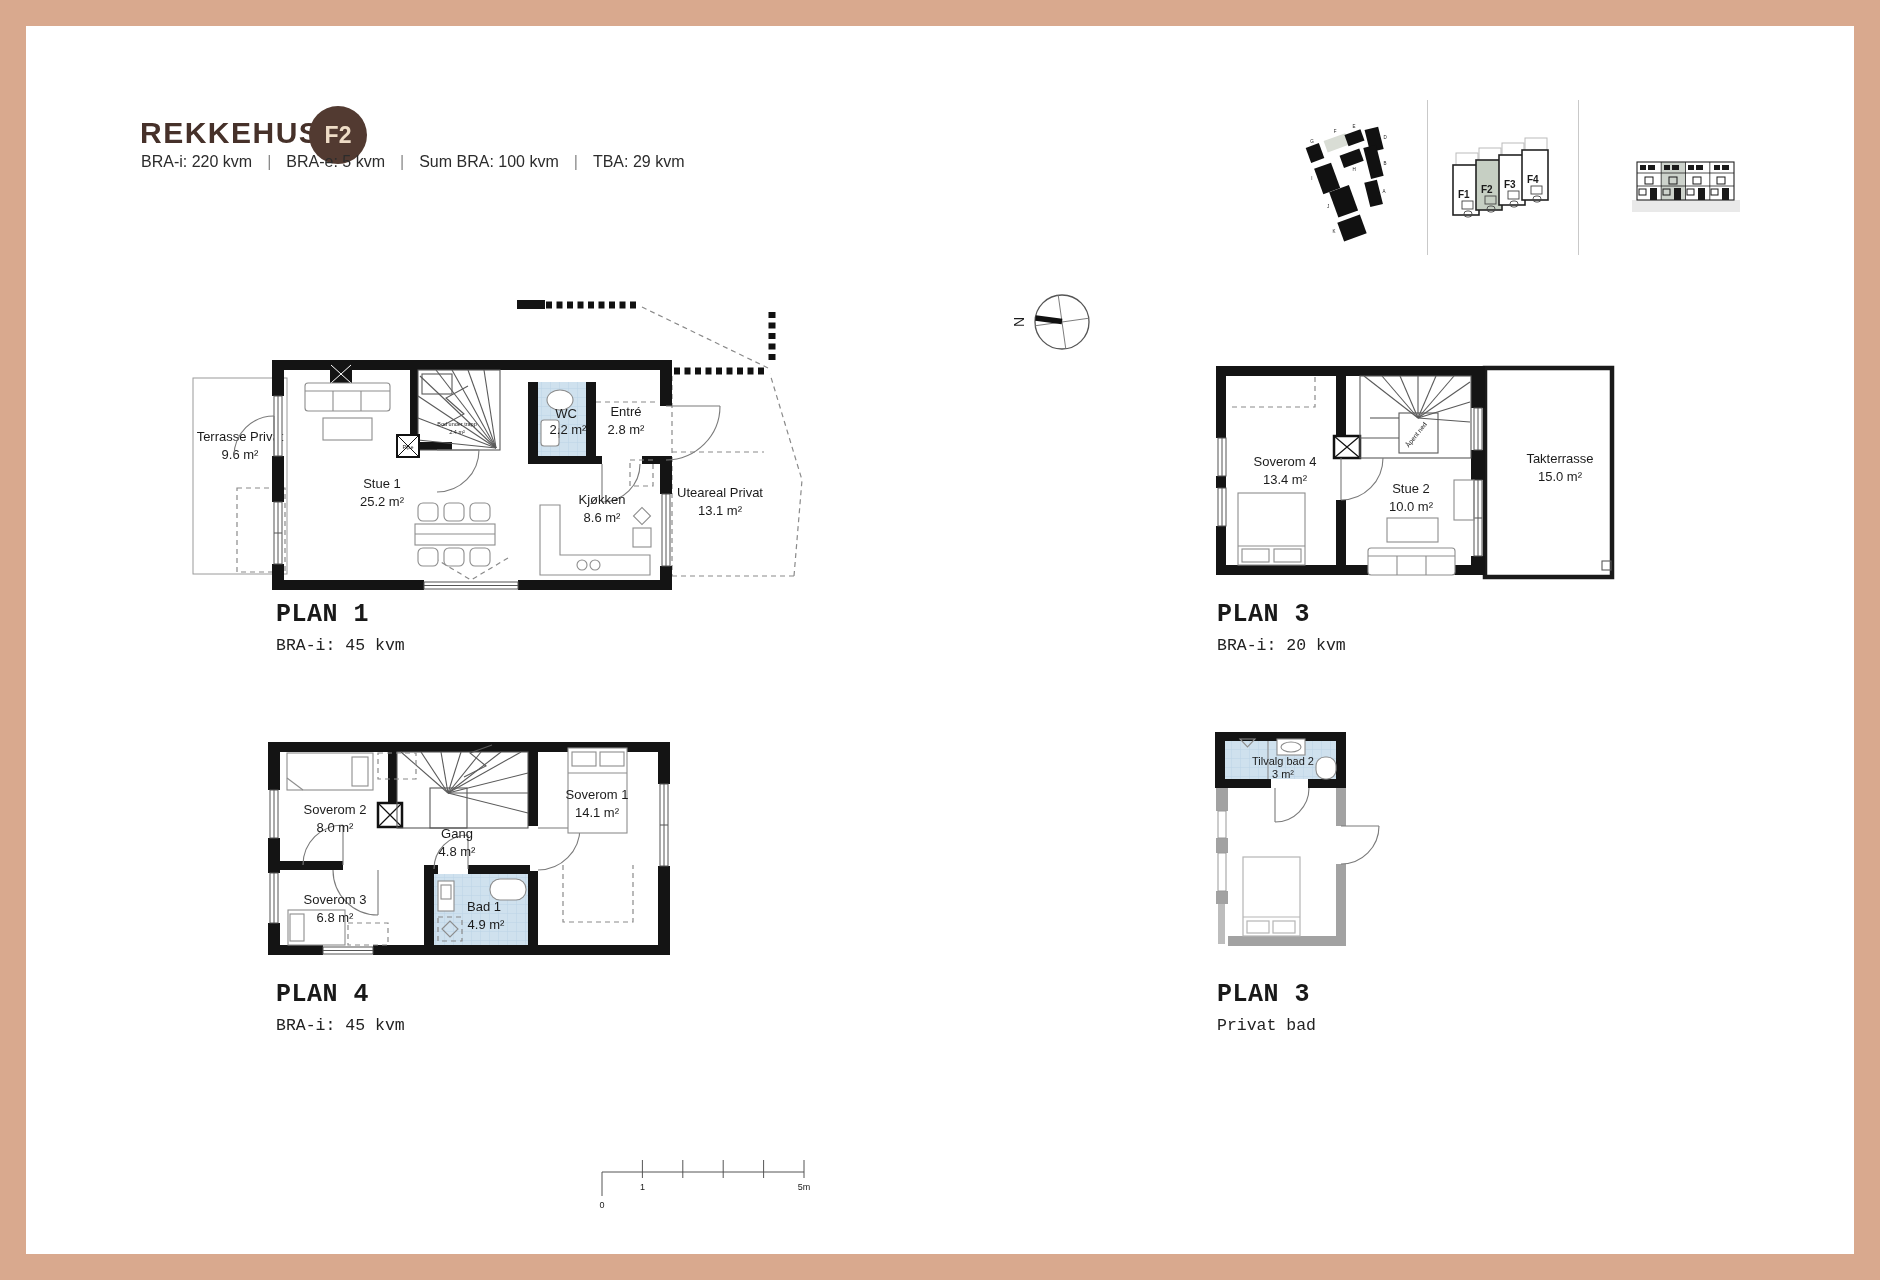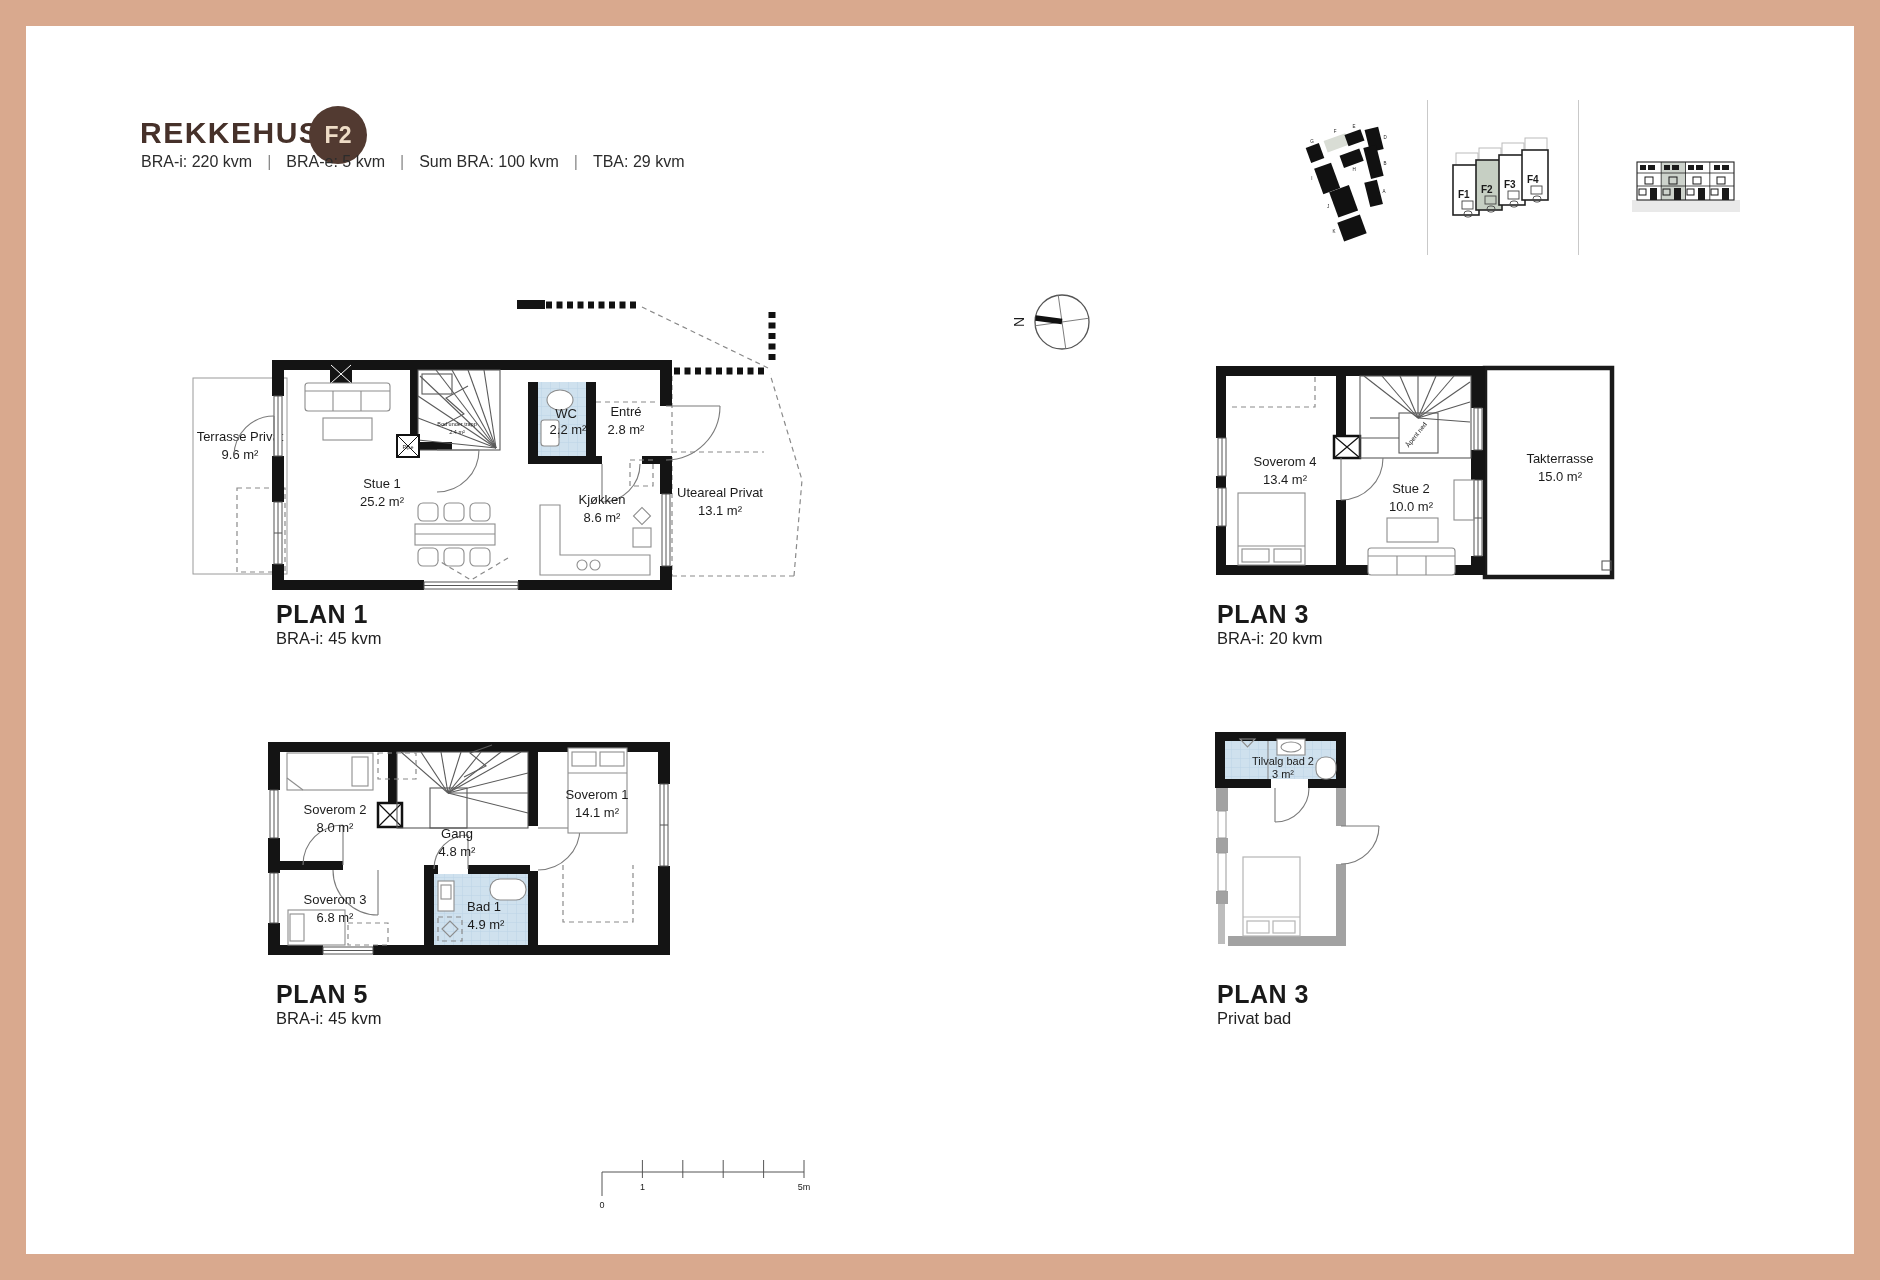--- a/index.html
+++ b/index.html
@@ -27,23 +27,23 @@
   .uxl{font-size:10px;font-weight:bold;}
   
   .page-title{left:140px;top:116px;font-size:30px;font-weight:700;color:#46312a;letter-spacing:1.5px;}
   .badge{left:309px;top:106px;width:58px;height:58px;border-radius:50%;background:#523a31;
          color:#eedcc6;display:flex;align-items:center;justify-content:center;
          font-size:23px;font-weight:700;}
   .meta{left:141px;top:153px;font-size:16px;color:#2c2c2c;white-space:nowrap;}
   .meta .sep{margin:0 15px;color:#8a8a8a;}
   .vline{width:1px;background:#c9c9c9;}
   
-  .cap{position:absolute;}
+  .cap{position:absolute;font-family:Liberation Mono, monospace;}
   .plan-title{font-size:25px;font-weight:700;color:#191919;letter-spacing:.5px;}
-  .plan-sub{font-size:16.5px;color:#222;}
+  .plan-sub{font-size:16.5px;color:#222;margin-top:7px;}
 </style>
 </head>
 <body>
 
 <div class="frame"></div>
 
 <div class="abs page-title">REKKEHUS:</div>
 <div class="abs badge">
   <span>F2</span>
 </div>
@@ -409,21 +409,21 @@
     <rect x="344" y="19" width="24" height="14" class="f"></rect>
       <rect x="372" y="19" width="24" height="14" class="f"></rect>
     <line x1="340" y1="40" x2="399" y2="40" class="fl"></line>
     <path d="M335 132 L335 189 L405 189 L405 132" class="d"></path>
     <text class="lbl" x="369" y="66" text-anchor="middle">Soverom 1</text>
     <text class="lbl" x="369" y="84" text-anchor="middle">14.1 m²</text>
   </g>
 </svg>
 
 <div class="cap" style="left:276px;top:980px">
-  <div class="plan-title">PLAN 5</div>
+  <div class="plan-title">PLAN 4</div>
   <div class="plan-sub">BRA-i: 45 kvm</div>
 </div>
 
 <svg class="abs" style="left:1208px;top:358px" width="420" height="235" viewBox="0 0 420 235">
 
   <g>
     <rect x="277" y="10" width="127" height="209" class="tk"></rect>
     <rect x="394" y="203" width="9" height="9" class="t"></rect>
     <text class="lbl" x="352" y="105" text-anchor="middle">Takterrasse</text>
     <text class="lbl" x="352" y="123" text-anchor="middle">15.0 m²</text>

